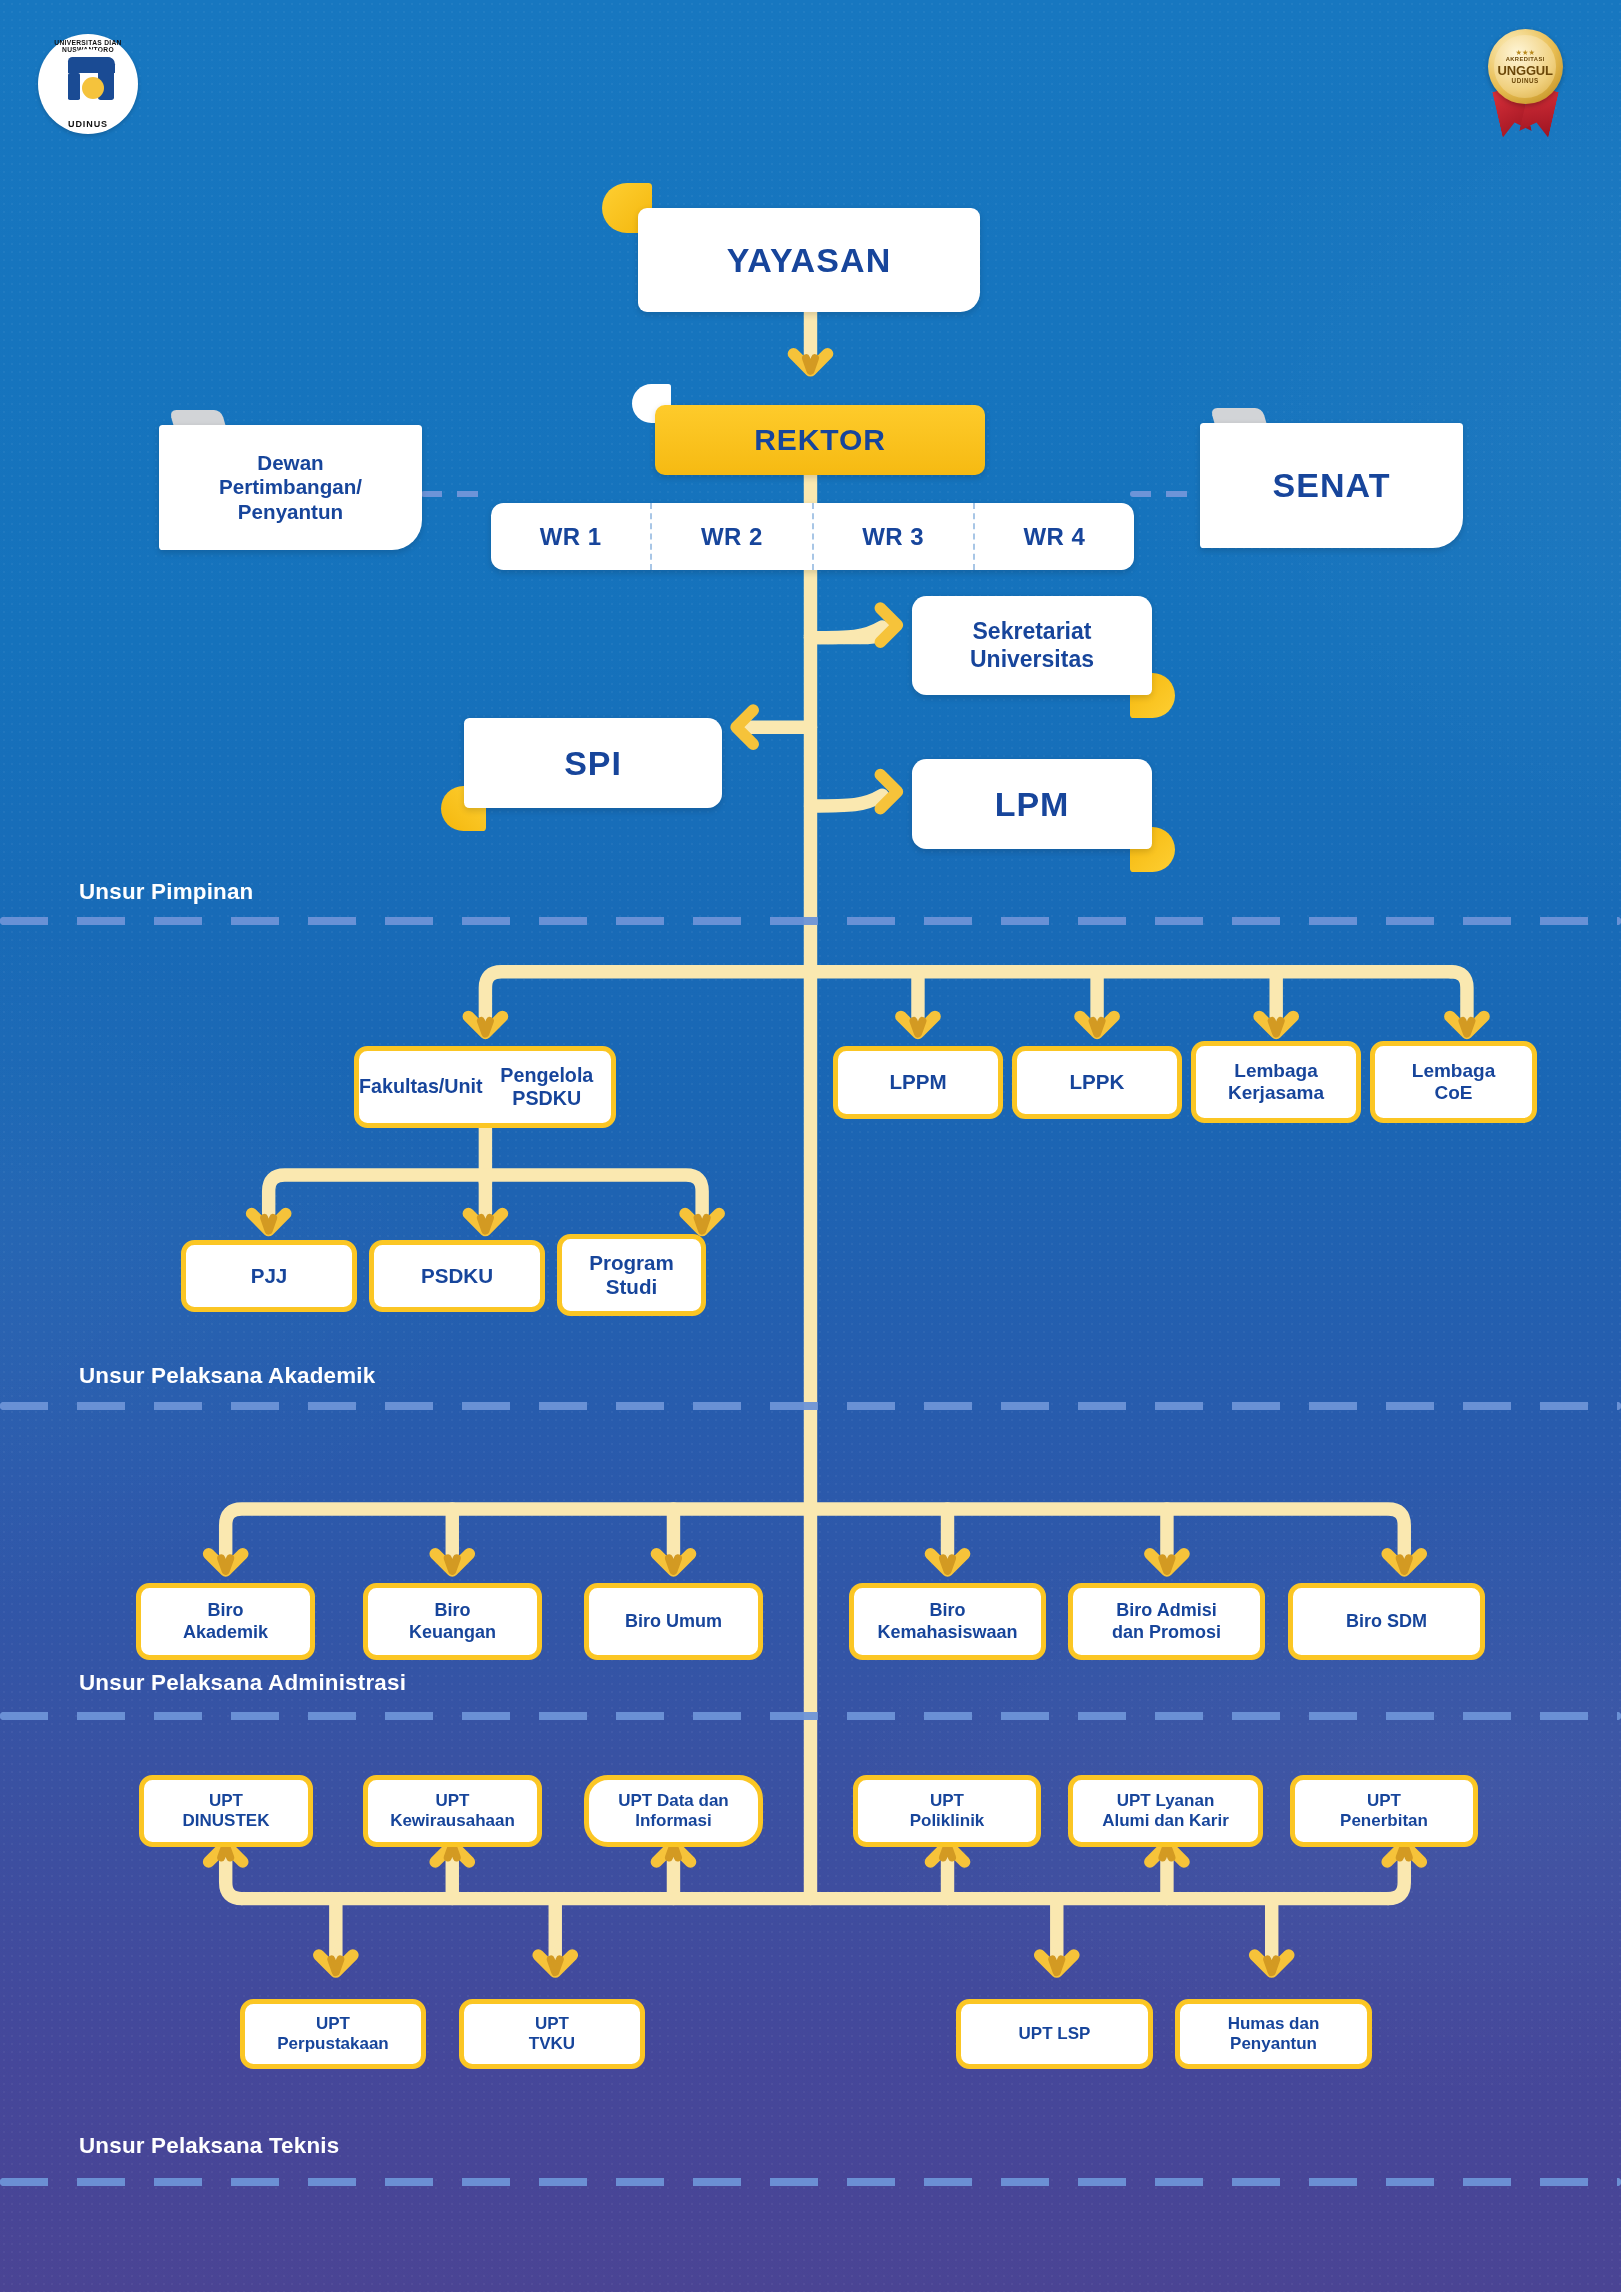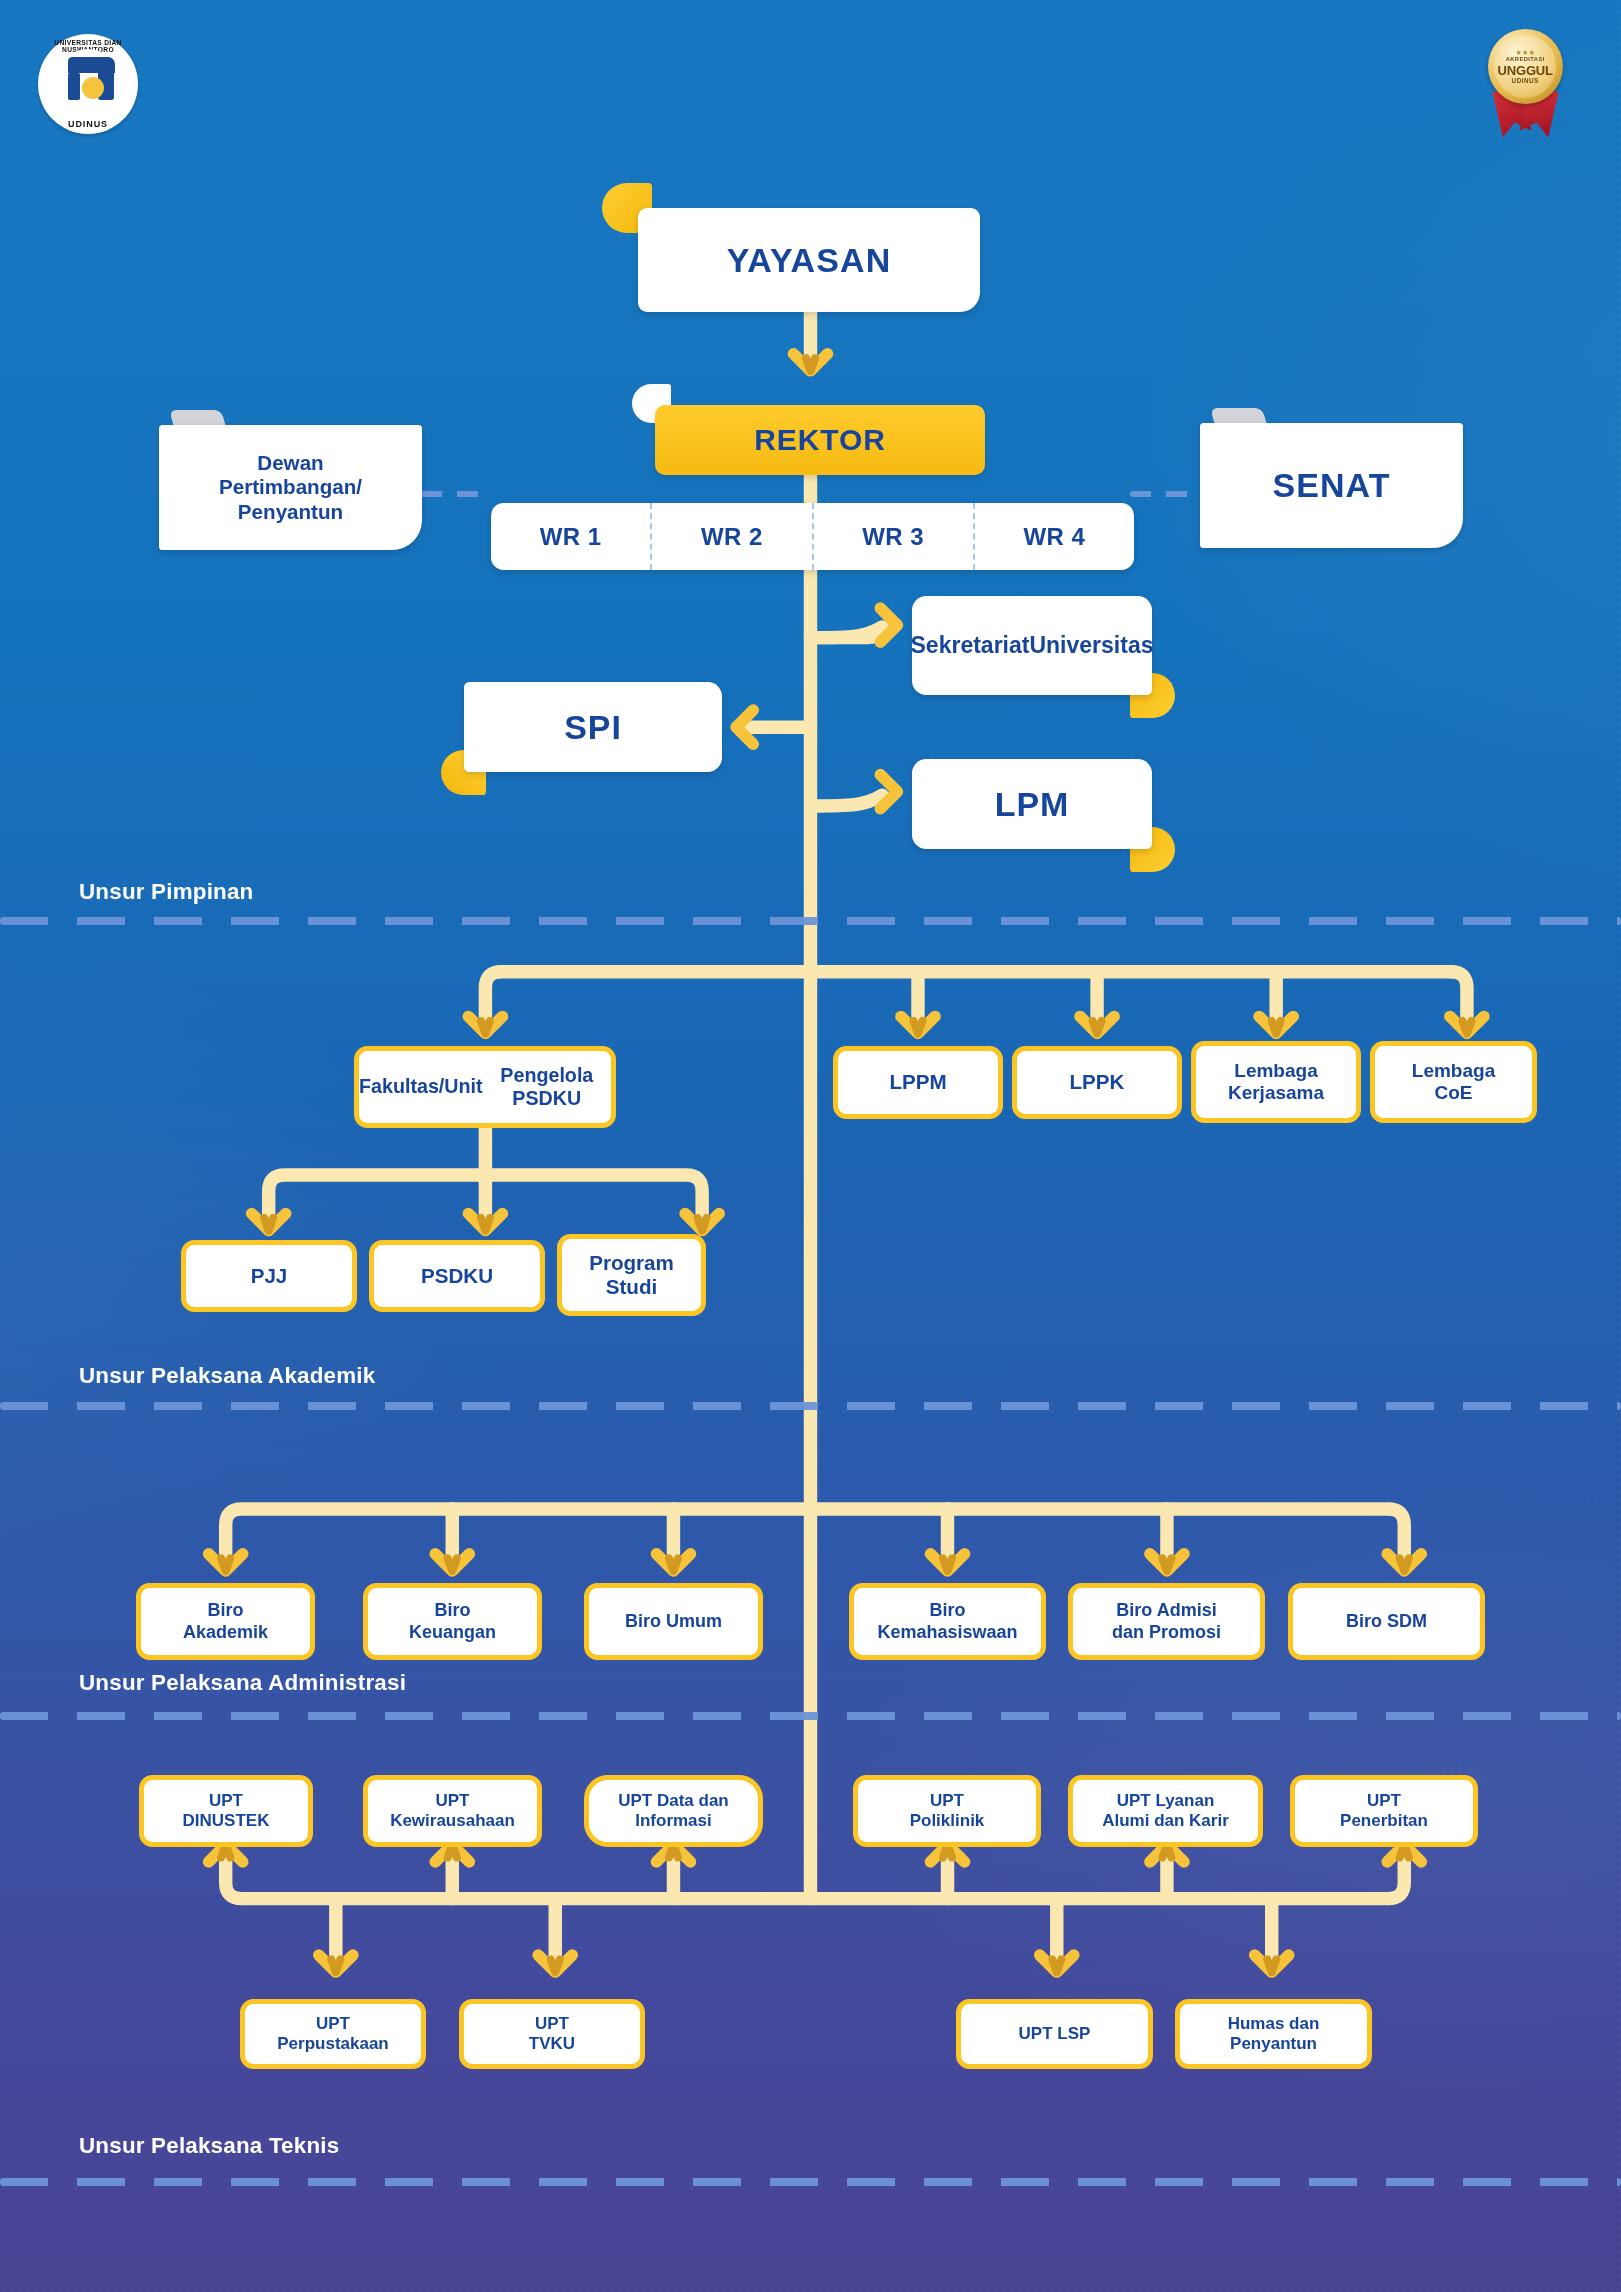--- a/index.html
+++ b/index.html
@@ -351,27 +351,27 @@
       <span>Penyantun</span>
     </div>
 
     <div class="node card-plain t30" style="left:1200px; top:423px; width:263px; height:125px;
          border-radius:3.6px 3.6px 30px 3.6px; letter-spacing:1.1px;">
       <div class="fold-gray-tl"></div>
       <span>SENAT</span>
     </div>
 
     <div class="node card-plain t26" style="left:912px; top:596px; width:240px; height:99px;
-         border-radius:14.3px 14.3px 5.4px 14.3px; ">
+         border-radius:14.3px 14.3px 5.4px 14.3px; flex-direction:column;">
       <div class="fold-yellow-br"></div>
       <span>Sekretariat</span>
       <span>Universitas</span>
     </div>
 
-    <div class="node card-plain t30" style="left:464px; top:682px; width:258px; height:90px;
+    <div class="node card-plain t30" style="left:464px; top:718px; width:258px; height:90px;
          border-radius:5.4px 14.3px 14.3px 5.4px; letter-spacing:0.9px;">
       <div class="fold-yellow-bl"></div>
       <span>SPI</span>
     </div>
 
     <div class="node card-plain t30" style="left:912px; top:759px; width:240px; height:90px;
          border-radius:14.3px 14.3px 5.4px 14.3px; letter-spacing:0.9px;">
       <div class="fold-yellow-br"></div>
       <span>LPM</span>
     </div>

